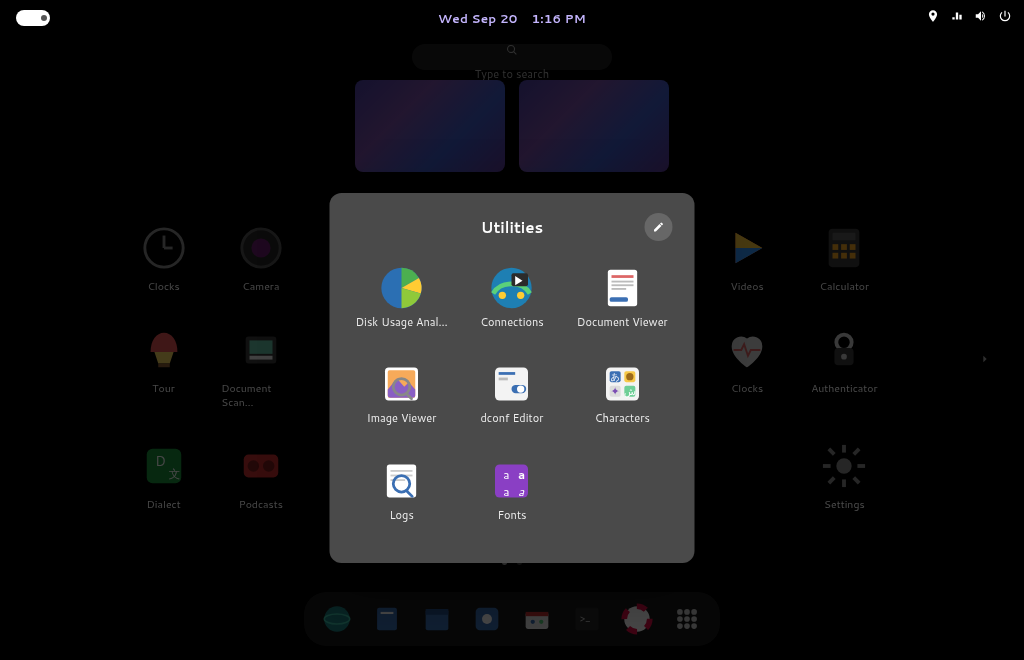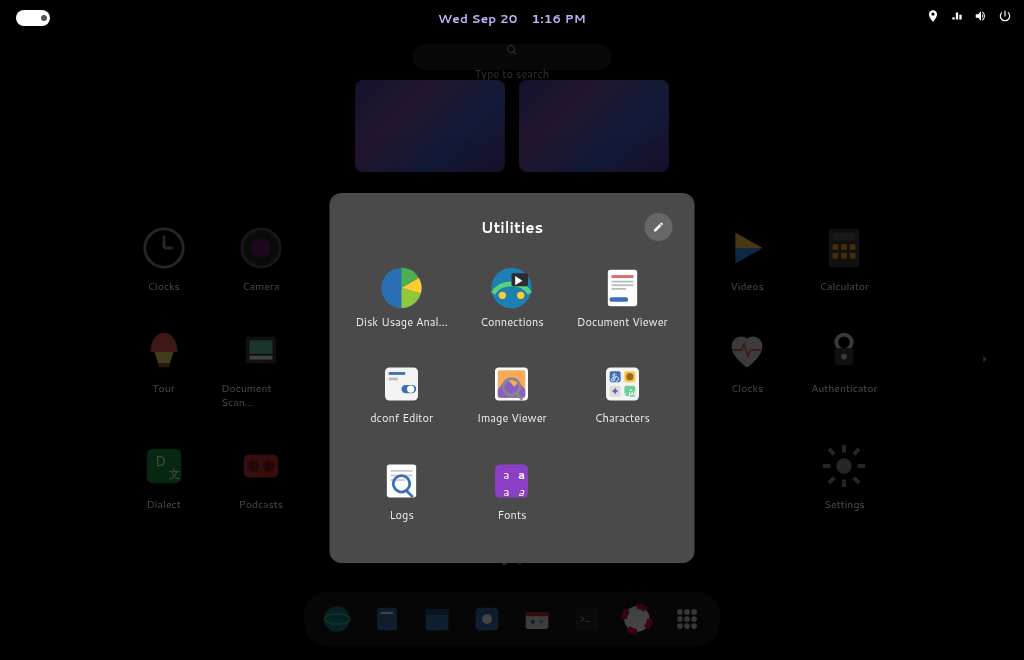--- a/index.html
+++ b/index.html
@@ -587,40 +587,40 @@
     <rect x="12" y="20" width="24" height="2" fill="#bbb"></rect>
     <rect x="12" y="24" width="16" height="2" fill="#bbb"></rect>
     <rect x="10" y="34" width="20" height="5" rx="2" fill="#3b6fb3"></rect>
   </svg>
         </div>
         <div class="label">Document Viewer</div>
       </div>
       <div class="app">
         <div class="icon">
           <svg viewBox="0 0 48 48" width="44" height="44">
+    <rect x="6" y="6" width="36" height="36" rx="4" fill="#fff"></rect>
+    <rect x="9" y="9" width="30" height="30" rx="2" fill="#f6aa5a"></rect>
+    <path d="M9 30l10-12 8 9 5-5 7 8v6a3 3 0 0 1-3 3H12a3 3 0 0 1-3-3z" fill="#8a5fc4"></path>
+    <circle cx="24" cy="27" r="9" fill="none" stroke="#888" stroke-width="3"></circle>
+    <rect x="30" y="33" width="10" height="3" rx="1.5" fill="#888" transform="rotate(45 30 33)"></rect>
+  </svg>
+        </div>
+        <div class="label">Image Viewer</div>
+      </div>
+      <div class="app">
+        <div class="icon">
+          <svg viewBox="0 0 48 48" width="44" height="44">
     <rect x="6" y="6" width="36" height="36" rx="5" fill="#f3f3f3"></rect>
     <rect x="10" y="11" width="18" height="3" fill="#3b6fb3"></rect>
     <rect x="10" y="17" width="10" height="3" fill="#bbb"></rect>
     <rect x="24" y="25" width="16" height="9" rx="4.5" fill="#3b6fb3"></rect>
     <circle cx="34" cy="29.5" r="4" fill="#fff"></circle>
   </svg>
         </div>
         <div class="label">dconf Editor</div>
-      </div>
-      <div class="app">
-        <div class="icon">
-          <svg viewBox="0 0 48 48" width="44" height="44">
-    <rect x="6" y="6" width="36" height="36" rx="4" fill="#fff"></rect>
-    <rect x="9" y="9" width="30" height="30" rx="2" fill="#f6aa5a"></rect>
-    <path d="M9 30l10-12 8 9 5-5 7 8v6a3 3 0 0 1-3 3H12a3 3 0 0 1-3-3z" fill="#8a5fc4"></path>
-    <circle cx="24" cy="27" r="9" fill="none" stroke="#888" stroke-width="3"></circle>
-    <rect x="30" y="33" width="10" height="3" rx="1.5" fill="#888" transform="rotate(45 30 33)"></rect>
-  </svg>
-        </div>
-        <div class="label">Image Viewer</div>
       </div>
       <div class="app">
         <div class="icon">
           <svg viewBox="0 0 48 48" width="44" height="44">
     <rect x="6" y="6" width="36" height="36" rx="5" fill="#f3f3f3"></rect>
     <rect x="10" y="10" width="12" height="12" rx="2" fill="#3b6fb3"></rect>
     <text x="16" y="20" font-size="10" fill="#fff" text-anchor="middle">あ</text>
     <rect x="26" y="10" width="12" height="12" rx="2" fill="#f7c948"></rect>
     <circle cx="32" cy="16" r="4" fill="#9c6a1a"></circle>
     <rect x="10" y="26" width="12" height="12" rx="2" fill="#dcdcdc"></rect>

